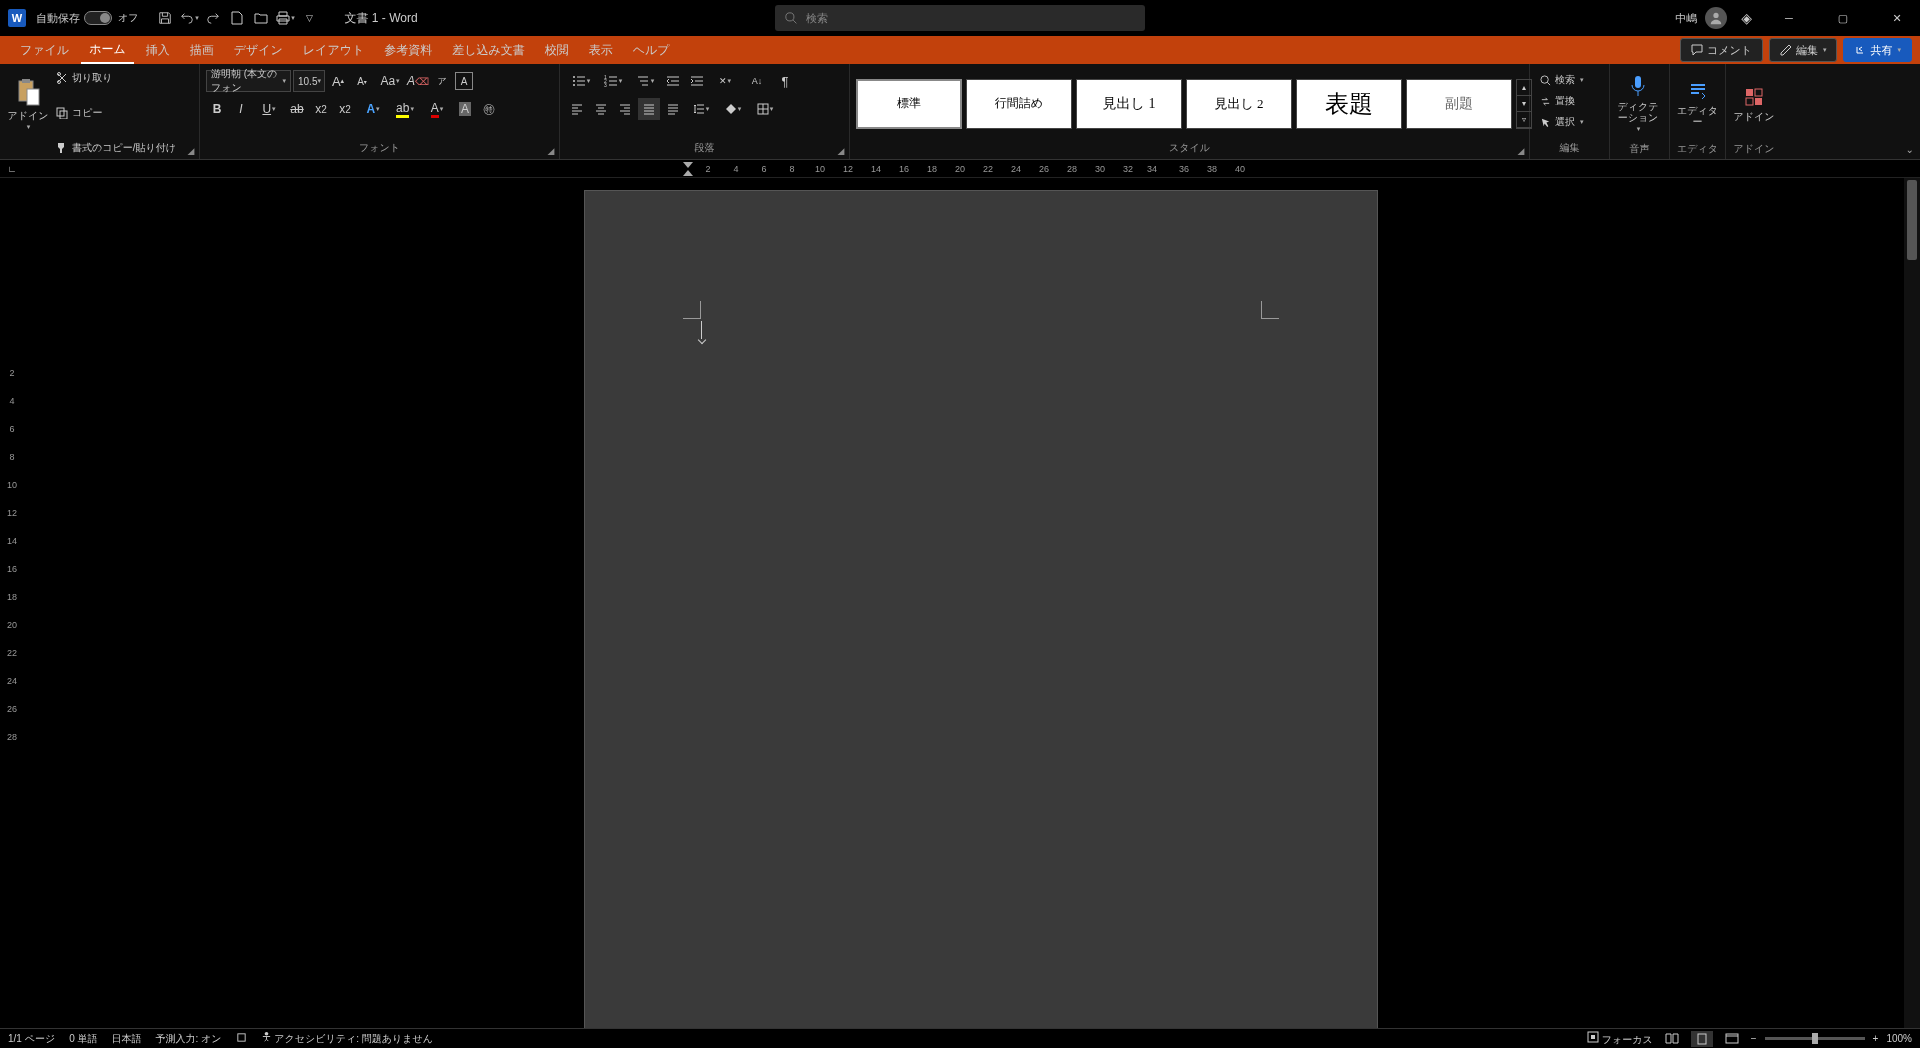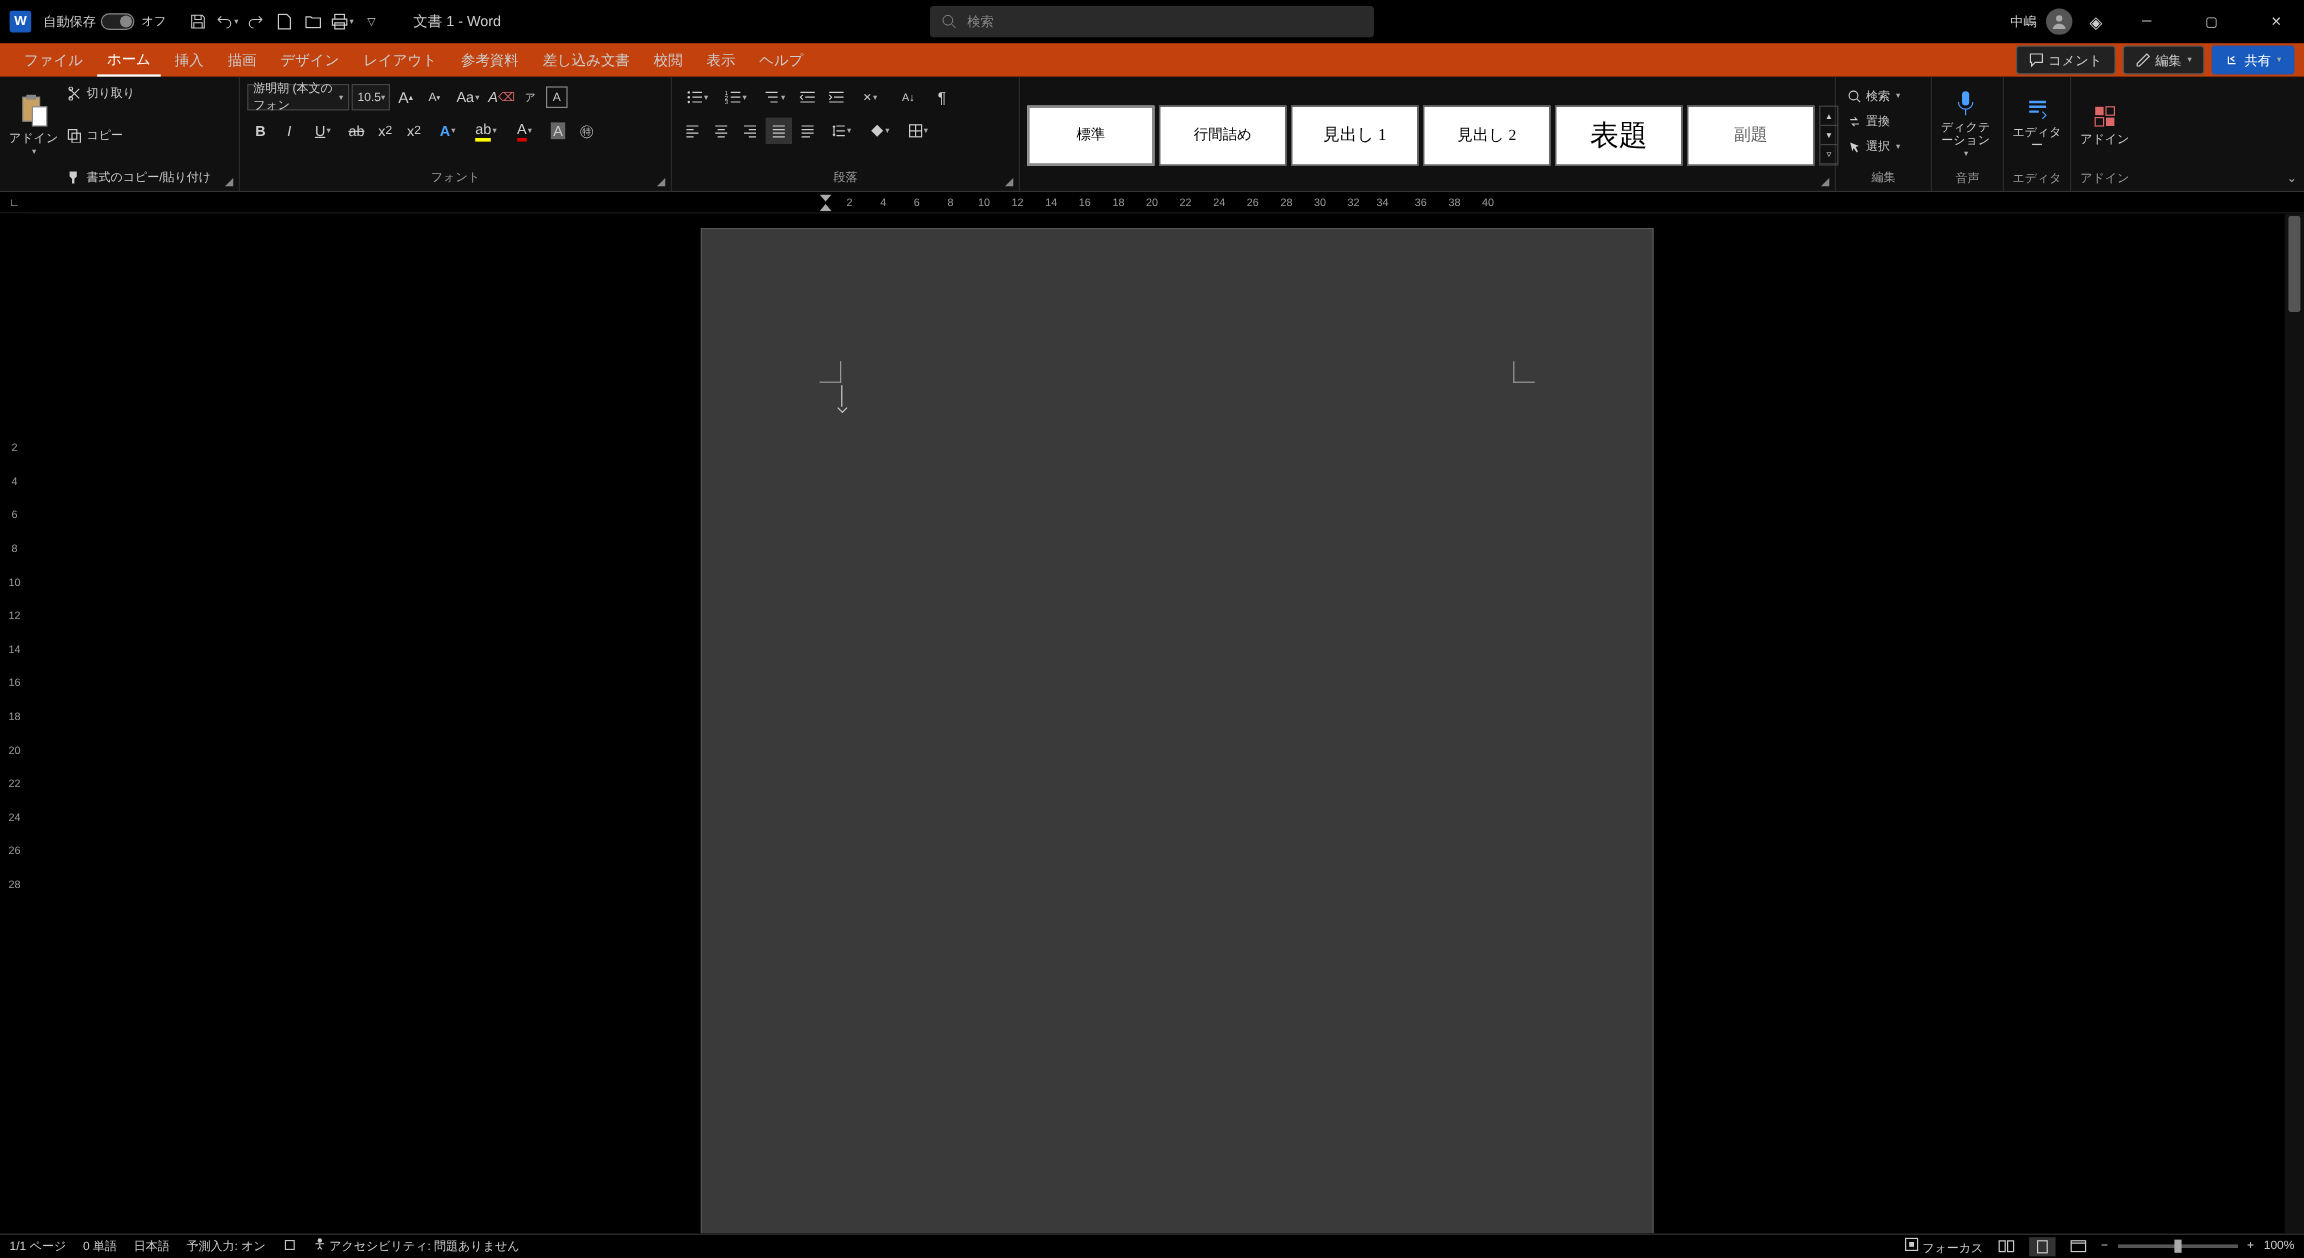--- a/index.html
+++ b/index.html
@@ -418,20 +418,21 @@
         <div class="style-item" style="font-size:14px;color:#666">
             <span>副題</span>
           </div>
         <div class="style-scroll">
             <div>▴</div>
             <div>▾</div>
             <div>▿</div>
           </div>
       </div>
     </div>
+    <div class="group-label">スタイル</div>
     <div class="group-launcher">◢</div>
   </div>
 
   <div class="group" style="width:80px">
     <div class="group-content" style="flex-direction:column;gap:1px;padding-top:2px">
       <div class="small-btn">
           <svg width="11" height="11" viewBox="0 0 12 12">
             <circle cx="5" cy="5" r="4" fill="none" stroke="#ccc"></circle>
             <path stroke="#ccc" d="M8 8l3 3"></path>
           </svg>

